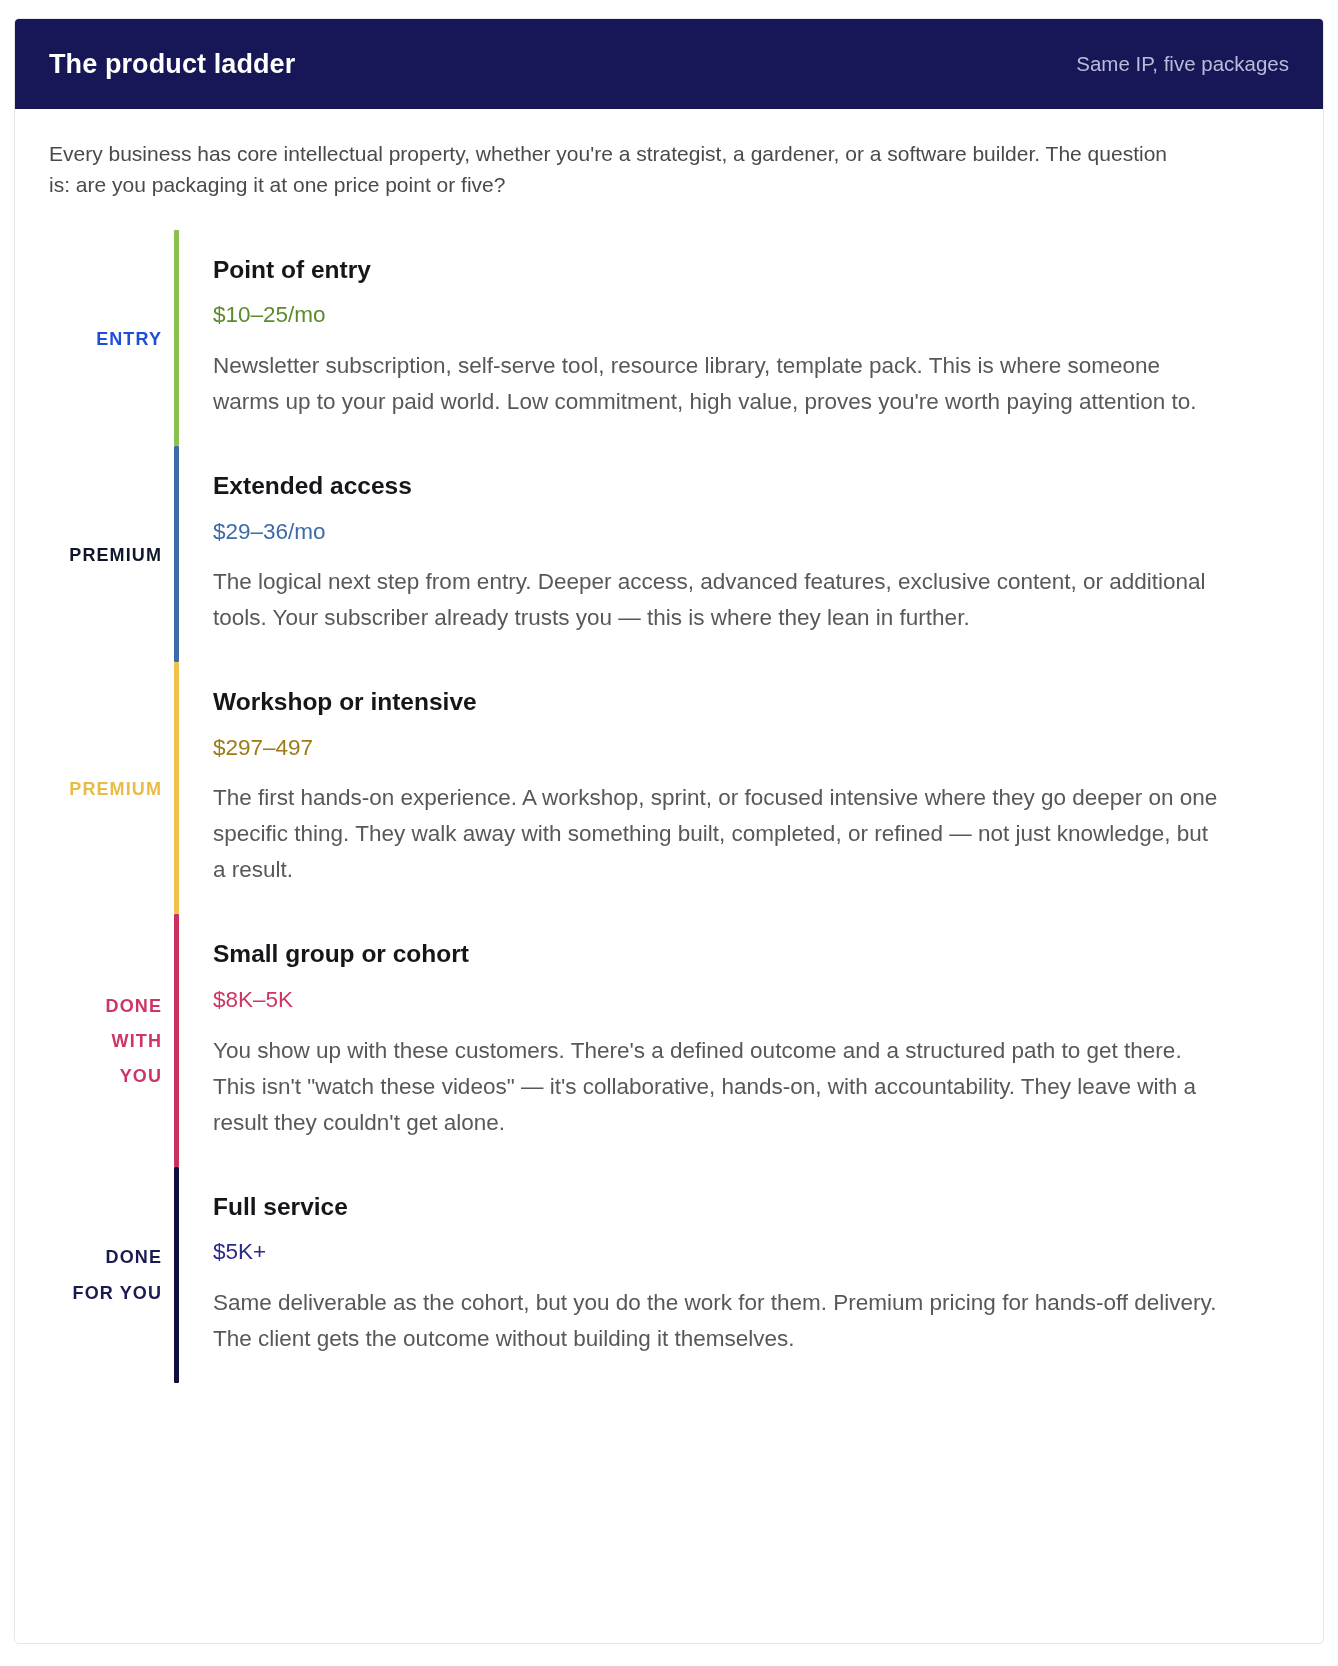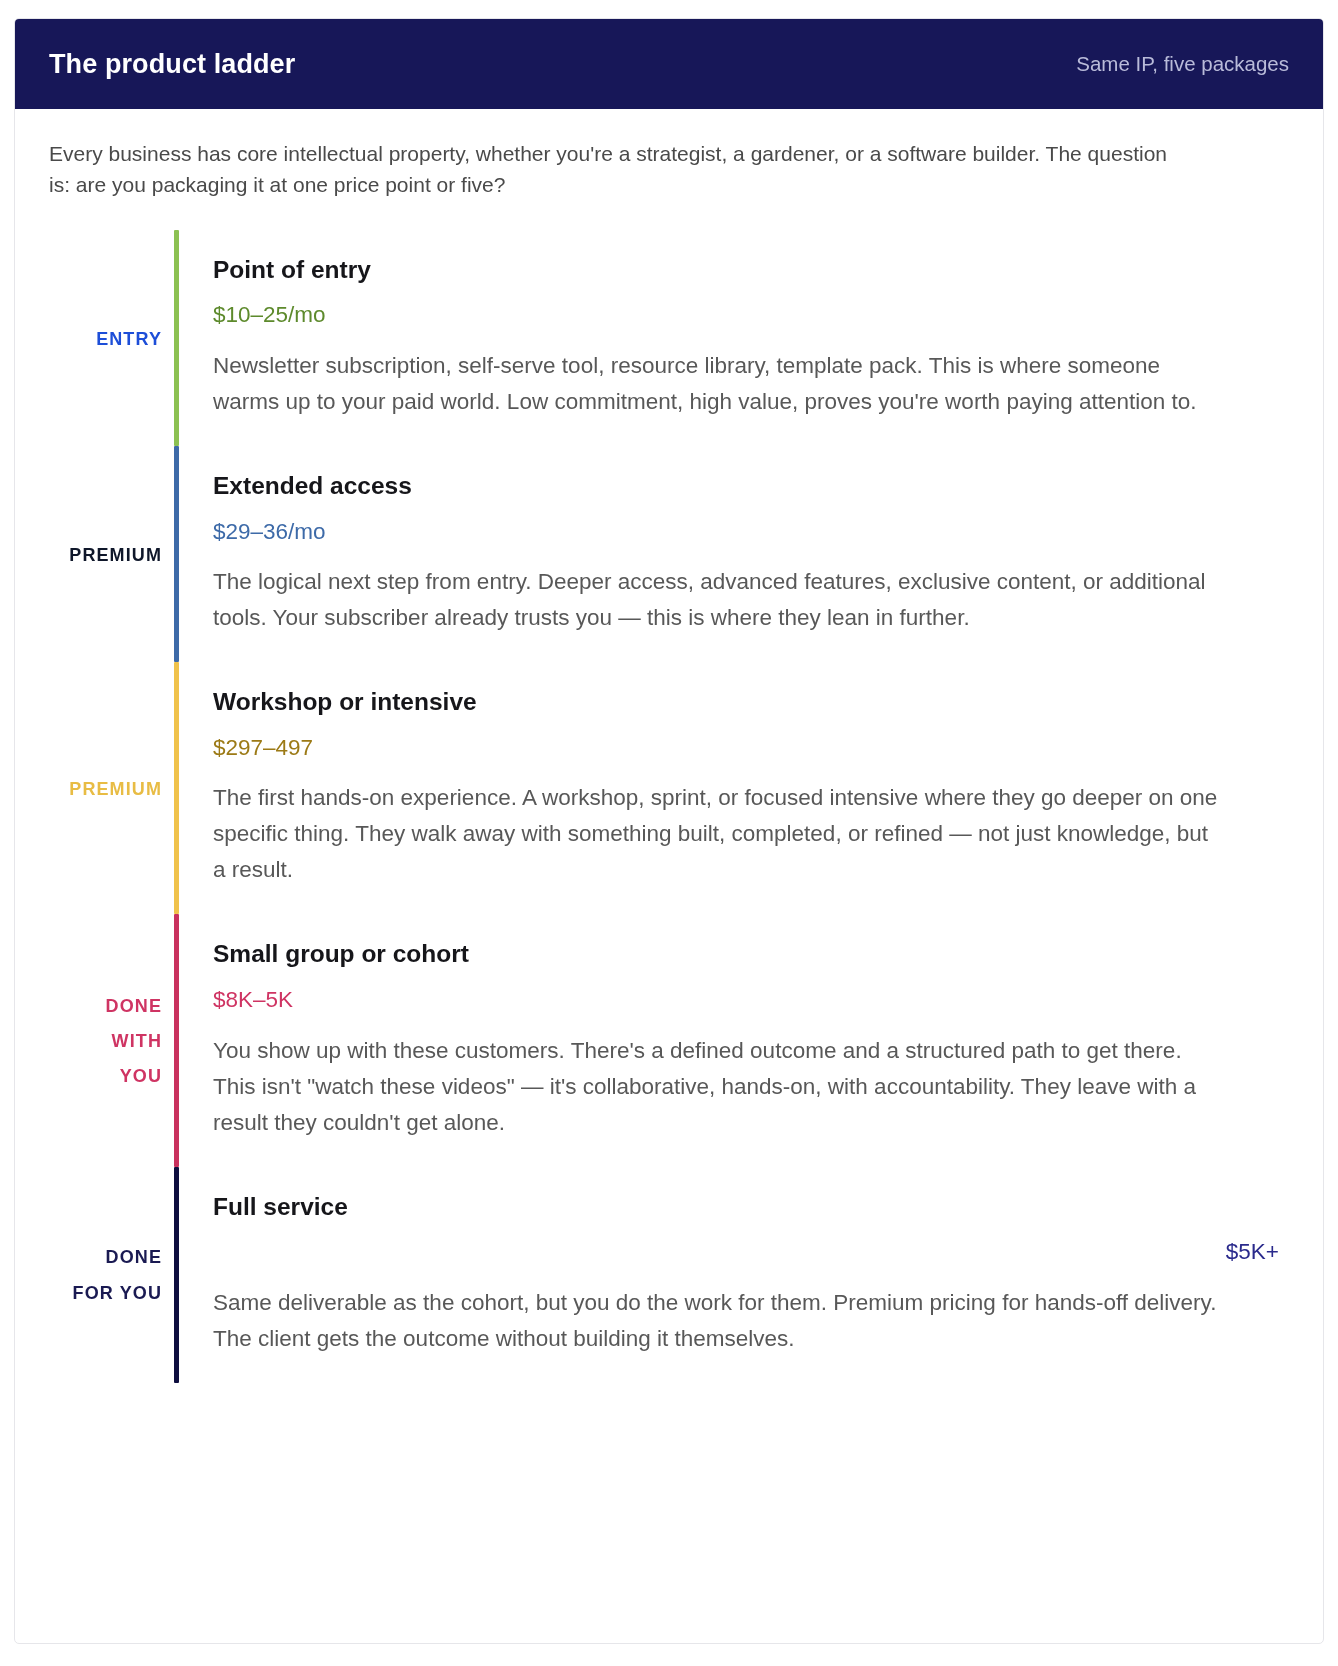--- a/index.html
+++ b/index.html
@@ -184,21 +184,21 @@
             </div>
           </div>
           <div class="tier">
             <div class="tier-label-col">
               <div class="tier-label" style="color: rgb(26, 26, 82);">DONE
 FOR YOU</div>
             </div>
             <div class="tier-bar" style="background: rgb(14, 14, 63);"></div>
             <div class="tier-content">
               <div class="tier-name">Full service</div>
-              <div class="tier-price" style="color: rgb(42, 42, 140); text-align: right;">$5K+</div>
+              <div class="tier-price" style="color: rgb(42, 42, 140);">$5K+</div>
               <div class="tier-desc">Same deliverable as the cohort, but you do the work for them. Premium pricing for hands-off delivery. The client gets the outcome without building it themselves.</div>
             </div>
           </div>
         </div>
     </div>
 
   </div>
 </div>
 
 </body></html>

